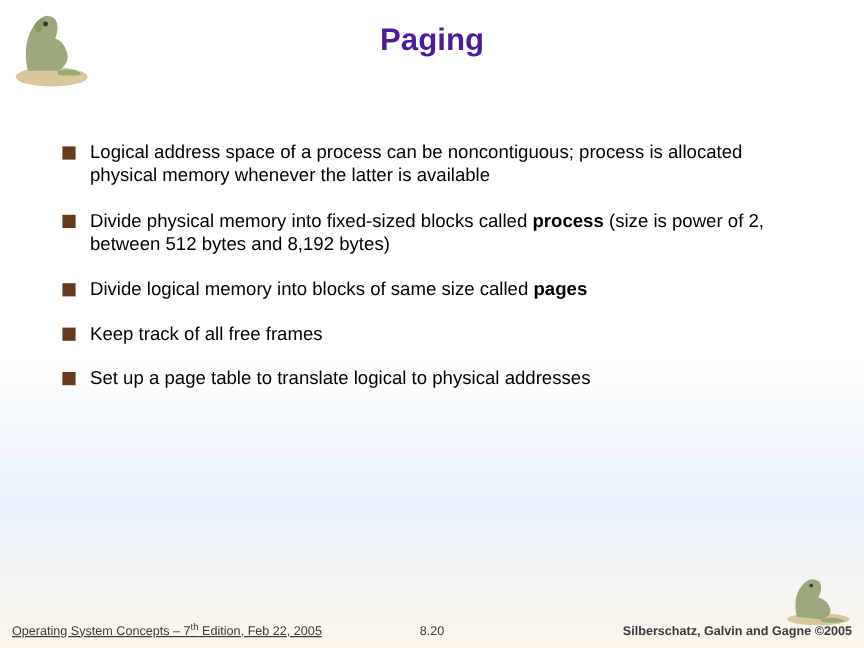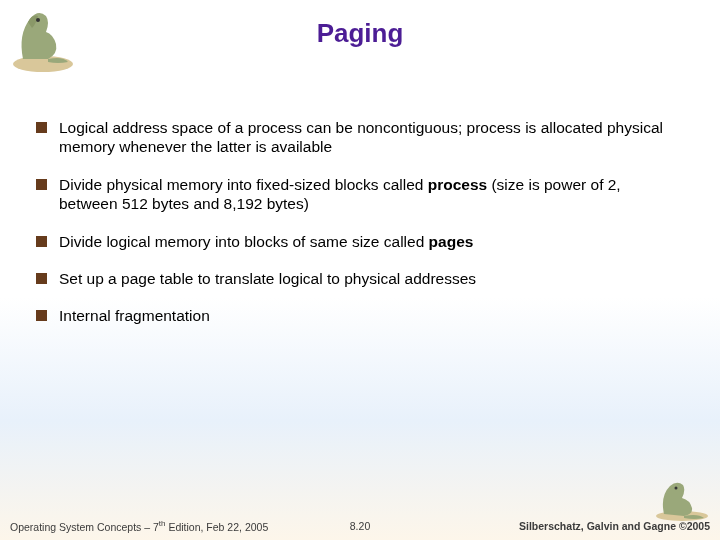--- a/index.html
+++ b/index.html
@@ -28,21 +28,21 @@
     height: 46px;
   }
   .title {
     text-align: center;
     font-size: 26px;
     font-weight: bold;
     color: #4c1d95;
     padding-top: 18px;
   }
   .content {
-    padding: 40px 48px 0 36px;
+    padding: 40px 48px 0 52px;
   }
   .bullet-item {
     display: flex;
     align-items: flex-start;
     margin-bottom: 18px;
     font-size: 15.5px;
     line-height: 1.25;
     color: #000;
   }
   .bullet-marker {
@@ -60,20 +60,21 @@
     left: 0;
     right: 0;
     height: 30px;
     font-size: 10.5px;
     color: #3b3b3b;
   }
   .footer-left {
     position: absolute;
     left: 10px;
     bottom: 8px;
+    text-decoration: underline;
   }
   .footer-center {
     position: absolute;
     left: 50%;
     transform: translateX(-50%);
     bottom: 8px;
   }
   .footer-right {
     position: absolute;
     right: 10px;
@@ -109,25 +110,25 @@
   <div class="bullet-item">
     <div class="bullet-marker"></div>
     <div class="bullet-text">Divide physical memory into fixed-sized blocks called <b>process</b> (size is power of 2, between 512 bytes and 8,192 bytes)</div>
   </div>
   <div class="bullet-item">
     <div class="bullet-marker"></div>
     <div class="bullet-text">Divide logical memory into blocks of same size called <b>pages</b></div>
   </div>
   <div class="bullet-item">
     <div class="bullet-marker"></div>
-    <div class="bullet-text">Set up a page table to translate logical to physical addresses</div>
+    <div class="bullet-text">Keep track of all free frames</div>
   </div>
   <div class="bullet-item">
     <div class="bullet-marker"></div>
-    <div class="bullet-text">Internal fragmentation</div>
+    <div class="bullet-text">Set up a page table to translate logical to physical addresses</div>
   </div>
 </div>
 
 <div class="logo-bottom">
   <svg viewBox="0 0 60 46">
     <ellipse cx="30" cy="40" rx="26" ry="5" fill="#d9c79a"></ellipse>
     <path d="M12 38 Q8 20 18 10 Q25 4 31 9 Q34 14 30 22 Q38 24 40 32 Q41 38 32 40 Z" fill="#9aa87a"></path>
     <circle cx="24" cy="12" r="1.5" fill="#333"></circle>
     <path d="M32 40 Q46 37 52 42 Q42 44 32 42 Z" fill="#9aa87a"></path>
   </svg>

